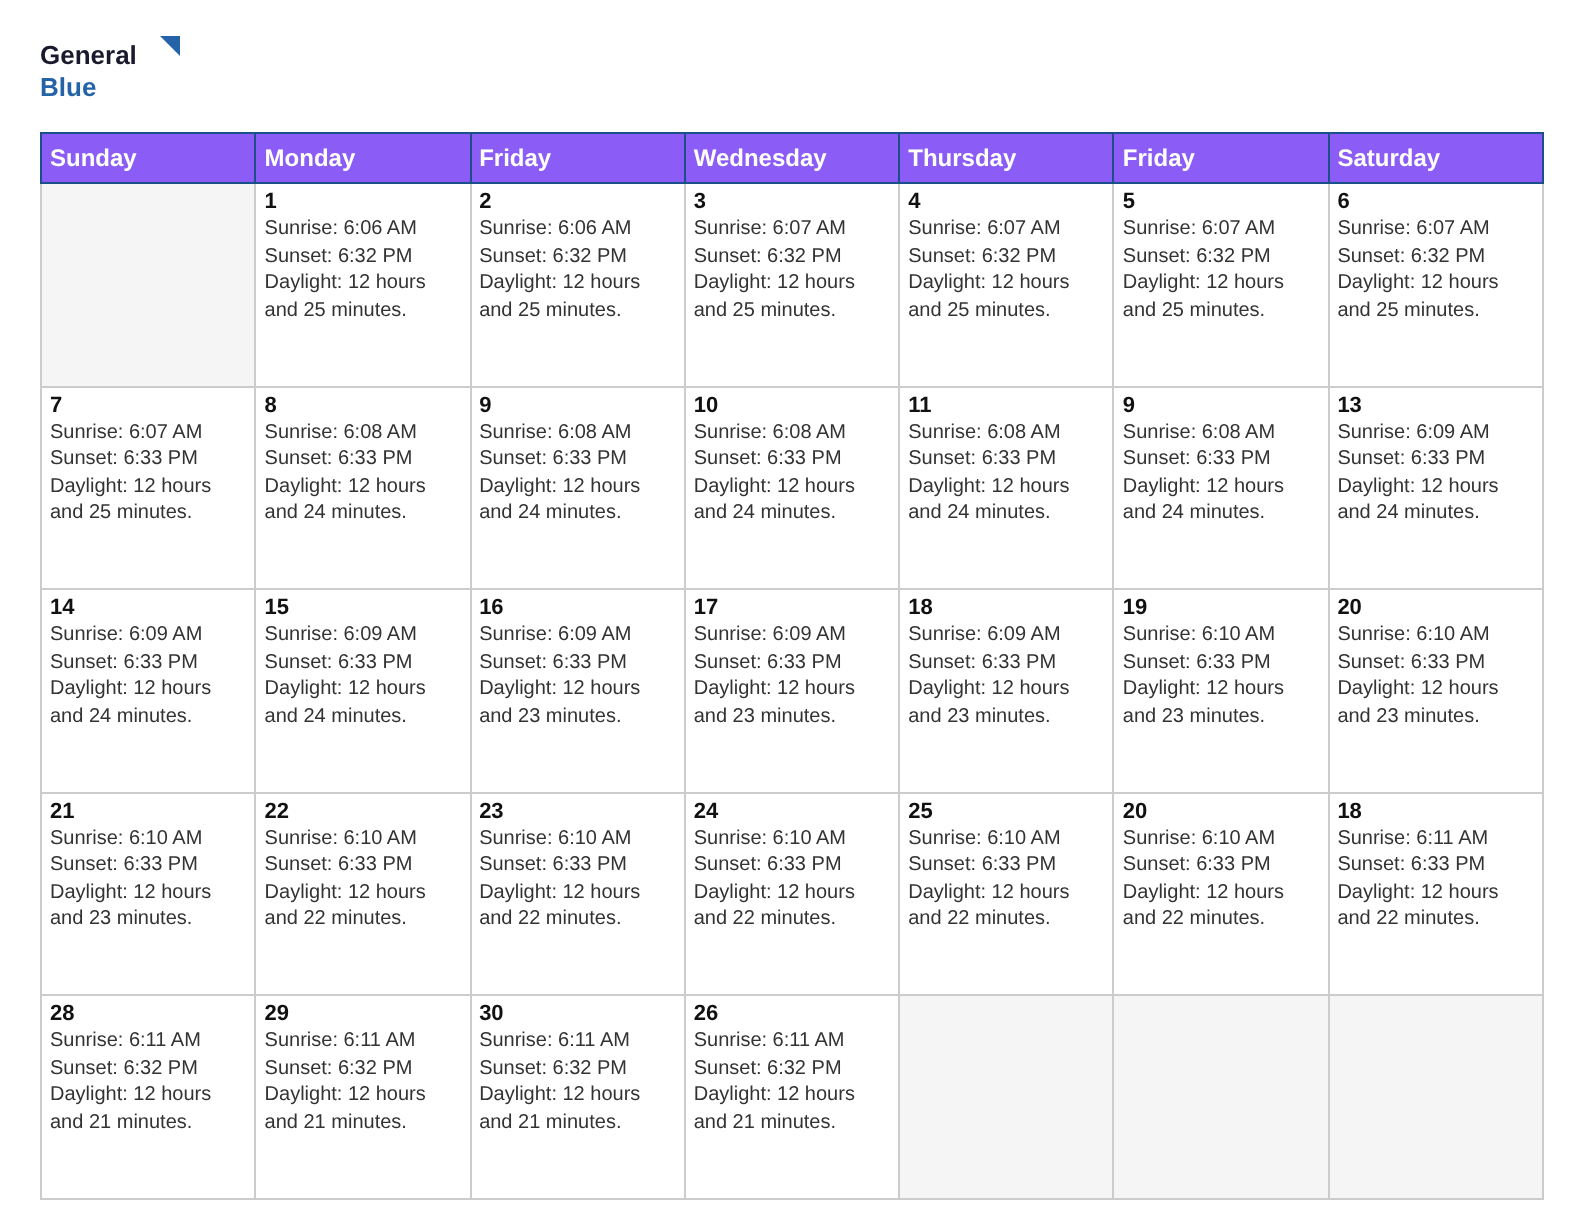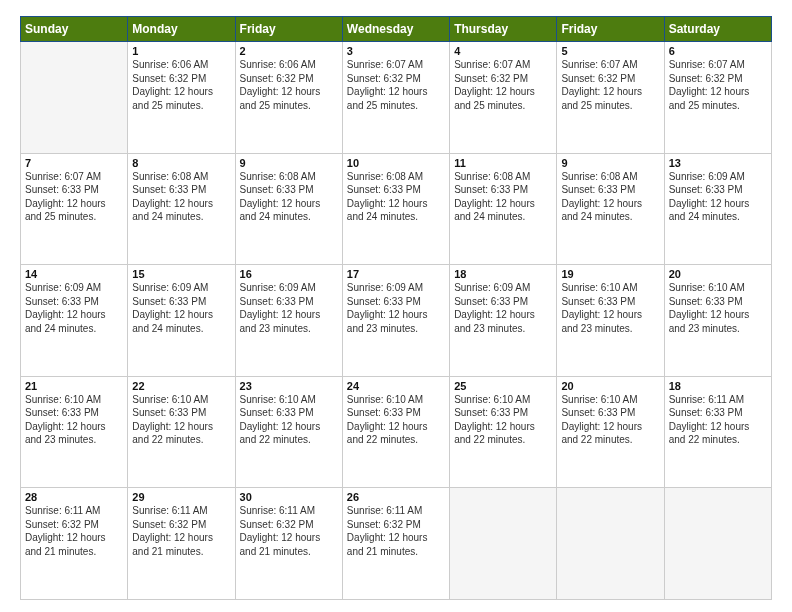--- a/index.html
+++ b/index.html
@@ -42,21 +42,21 @@
       color: #333;
     }
     .calendar {
       flex: 1;
       border: 1px solid #ccc;
       border-collapse: collapse;
       width: 100%;
       table-layout: fixed;
     }
     .calendar thead tr th {
-      background: #4d7c0f;
+      background: #8b5cf6;
       color: #fff;
       font-size: 12px;
       font-weight: bold;
       padding: 5px 4px;
       border: 1px solid #1a4f8a;
       text-align: left;
     }
     .calendar tbody tr td {
       border: 1px solid #ccc;
       vertical-align: top;
@@ -78,20 +78,33 @@
     .day-detail {
       font-size: 10px;
       color: #333;
       line-height: 1.35;
     }
   </style>
 </head>
 <body>
 
 <div class="page">
+  <div class="header">
+    <div class="logo">
+  <svg width="70" height="40" viewBox="0 0 70 40">
+    <text x="0" y="16" font-size="13" font-weight="bold" font-family="Arial" fill="#1a1a2e">General</text>
+    <text x="0" y="32" font-size="13" font-weight="bold" font-family="Arial" fill="#2563a8">Blue</text>
+    <polygon points="60,2 70,2 70,12" fill="#2563a8"></polygon>
+  </svg>
+</div>
+    <div class="title-block">
+      <div class="main-title"></div>
+      <div class="subtitle"></div>
+    </div>
+  </div>
 
   <table class="calendar">
     <thead>
       <tr id="header-row">
           <th>Sunday</th>
           <th>Monday</th>
           <th>Friday</th>
           <th>Wednesday</th>
           <th>Thursday</th>
           <th>Friday</th>

